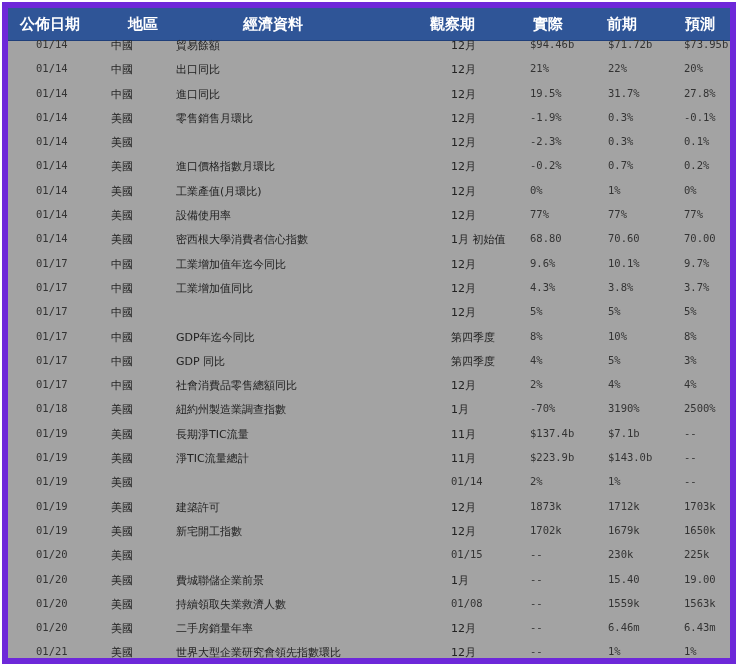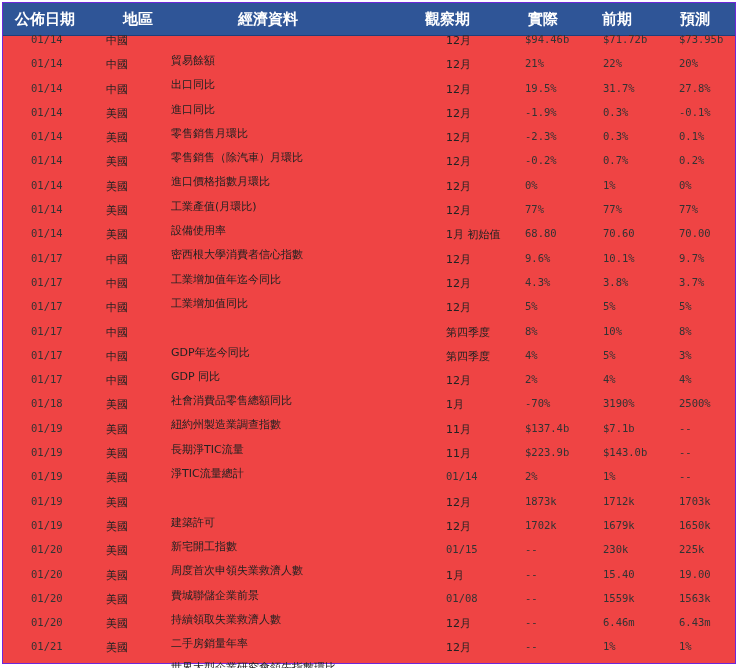--- a/index.html
+++ b/index.html
@@ -1,30 +1,30 @@
 <!DOCTYPE html>
 <html><head>
 <meta charset="utf-8">
 <style>
   html, body { margin: 0; padding: 0; background: #ffffff; }
   body { width: 740px; height: 668px; position: relative; overflow: hidden;
          font-family: "DejaVu Sans", sans-serif; }
   .frame { position: absolute; left: 2px; top: 2px; width: 734px; height: 662px;
-           border: 1px solid #6d28d9; box-sizing: border-box; background: #ef4444; }
+           border: 6px solid #6d28d9; box-sizing: border-box; background: #a3a3a3; }
   .header { position: absolute; left: 0; top: 0; width: 100%; height: 32px;
             background: #2f5597; color: #ffffff; font-weight: bold; font-size: 15px;
             font-family: "DejaVu Serif", serif; border-bottom: 1px solid #1f3f7a; }
   .header span { position: absolute; top: 7px; white-space: nowrap; }
   .rows { position: absolute; left: 0; top: 24px; width: 100%; text-decoration: underline; }
   .row { position: relative; height: 24.3px; font-size: 11px; color: #222; }
   .row span { position: absolute; top: 6px; white-space: nowrap; }
   .mono { font-family: "DejaVu Sans Mono", monospace; font-size: 10.5px; color: #333; }
   .c-date { left: 28px; }
   .c-region { left: 103px; }
-  .c-item { left: 168px; margin-top: 20px; }
+  .c-item { left: 168px; }
   .c-period { left: 415px; margin-left: 28px; }
   .c-actual { left: 522px; }
   .c-prev { left: 600px; }
   .c-fcst { left: 676px; }
   .h-date { left: 12px; }
   .h-region { left: 120px; }
   .h-item { left: 235px; text-align: right; }
   .h-period { left: 422px; }
   .h-actual { left: 525px; }
   .h-prev { left: 599px; }
@@ -76,21 +76,20 @@
         <span class="c-region">美國</span>
         <span class="c-item">零售銷售月環比</span>
         <span class="c-period">12月</span>
         <span class="c-actual mono">-1.9%</span>
         <span class="c-prev mono">0.3%</span>
         <span class="c-fcst mono">-0.1%</span>
       </div>
       <div class="row">
         <span class="c-date mono">01/14</span>
         <span class="c-region">美國</span>
-        <span class="c-item">零售銷售（除汽車）月環比</span>
         <span class="c-period">12月</span>
         <span class="c-actual mono">-2.3%</span>
         <span class="c-prev mono">0.3%</span>
         <span class="c-fcst mono">0.1%</span>
       </div>
       <div class="row">
         <span class="c-date mono">01/14</span>
         <span class="c-region">美國</span>
         <span class="c-item">進口價格指數月環比</span>
         <span class="c-period">12月</span>
@@ -227,21 +226,20 @@
         <span class="c-region">美國</span>
         <span class="c-item">新宅開工指數</span>
         <span class="c-period">12月</span>
         <span class="c-actual mono">1702k</span>
         <span class="c-prev mono">1679k</span>
         <span class="c-fcst mono">1650k</span>
       </div>
       <div class="row">
         <span class="c-date mono">01/20</span>
         <span class="c-region">美國</span>
-        <span class="c-item">周度首次申領失業救濟人數</span>
         <span class="c-period mono">01/15</span>
         <span class="c-actual mono">--</span>
         <span class="c-prev mono">230k</span>
         <span class="c-fcst mono">225k</span>
       </div>
       <div class="row">
         <span class="c-date mono">01/20</span>
         <span class="c-region">美國</span>
         <span class="c-item">費城聯儲企業前景</span>
         <span class="c-period">1月</span>

